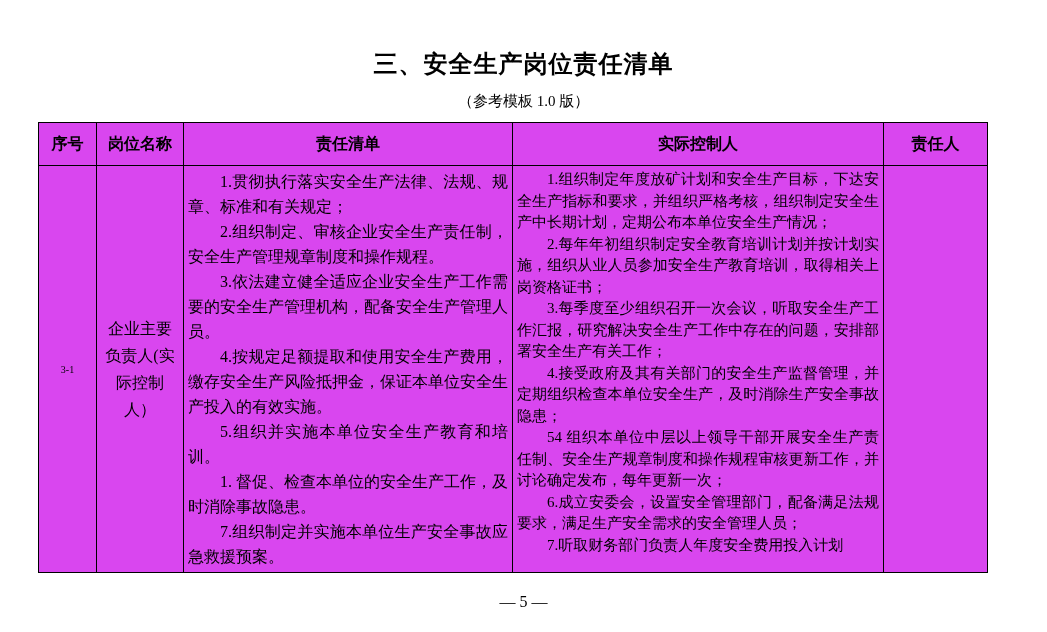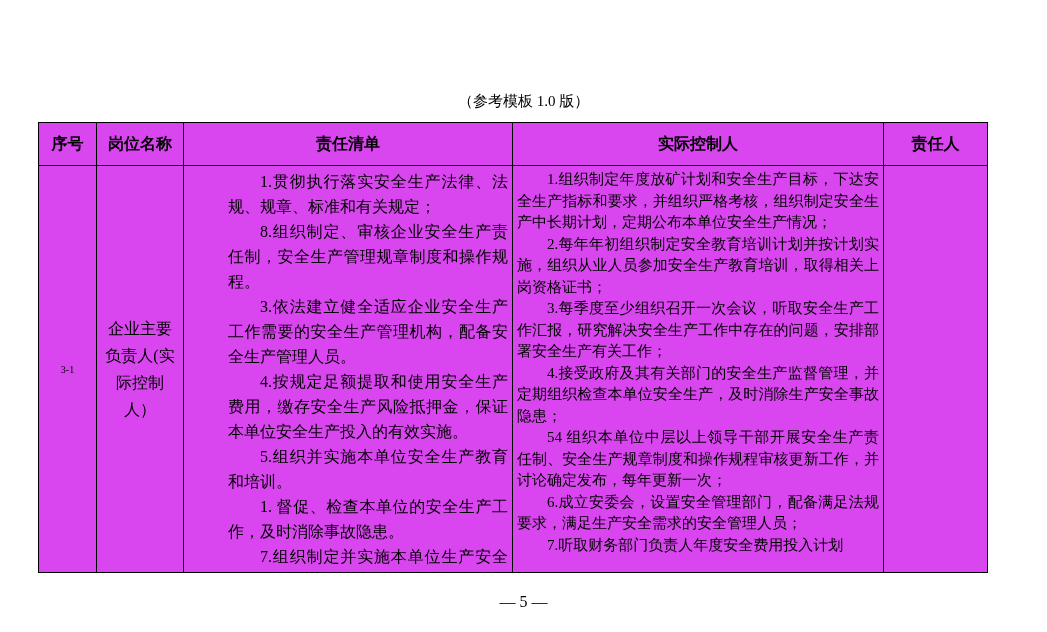--- a/index.html
+++ b/index.html
@@ -50,37 +50,38 @@
     text-align: center; font-size: 16px; line-height: 27px;
     padding: 0 4px;
     font-family: "Liberation Serif", serif;
   }
   td.cell-resp, td.cell-duty { vertical-align: top; }
   .cell-resp .cell-inner, .cell-duty .cell-inner {
     height: 404px; overflow: hidden; padding: 3px 4px 0 4px;
   }
   .cell-resp p {
     font-size: 16px; line-height: 25px;
-    text-align: justify; text-indent: 2em; margin-left: 40px;
+    text-align: justify; text-indent: 2em;
   }
   .cell-duty p {
     font-size: 15px; line-height: 21.5px;
     text-align: justify; text-indent: 2em;
   }
   .page-footer {
     position: absolute; top: 593px; left: 0; width: 100%;
     text-align: center; font-size: 16px;
     font-family: "Liberation Serif", serif;
   }
 </style>
 </head>
 <body>
 
 <div class="page">
 
+  <div class="doc-title">三、安全生产岗位责任清单</div>
   <div class="doc-subtitle">（参考模板 1.0 版）</div>
 
   <table class="resp-table">
     <colgroup>
       <col style="width:58px">
       <col style="width:87px">
       <col style="width:329px">
       <col style="width:371px">
       <col style="width:104px">
     </colgroup>
@@ -93,21 +94,21 @@
         <th>责任人</th>
       </tr>
     </thead>
     <tbody>
       <tr>
         <td class="cell-seq">3-1</td>
         <td class="cell-position">企业主要负责人(实际控制人）</td>
         <td class="cell-resp">
           <div class="cell-inner">
               <p>1.贯彻执行落实安全生产法律、法规、规章、标准和有关规定；</p>
-              <p>8.组织制定、审核企业安全生产责任制，安全生产管理规章制度和操作规程。</p>
+              <p>2.组织制定、审核企业安全生产责任制，安全生产管理规章制度和操作规程。</p>
               <p>3.依法建立健全适应企业安全生产工作需要的安全生产管理机构，配备安全生产管理人员。</p>
               <p>4.按规定足额提取和使用安全生产费用，缴存安全生产风险抵押金，保证本单位安全生产投入的有效实施。</p>
               <p>5.组织并实施本单位安全生产教育和培训。</p>
               <p>1. 督促、检查本单位的安全生产工作，及时消除事故隐患。</p>
               <p>7.组织制定并实施本单位生产安全事故应急救援预案。</p>
               <p>8.及时、如实报告生产安全事故。</p>
             </div>
         </td>
         <td class="cell-duty">
           <div class="cell-inner">

